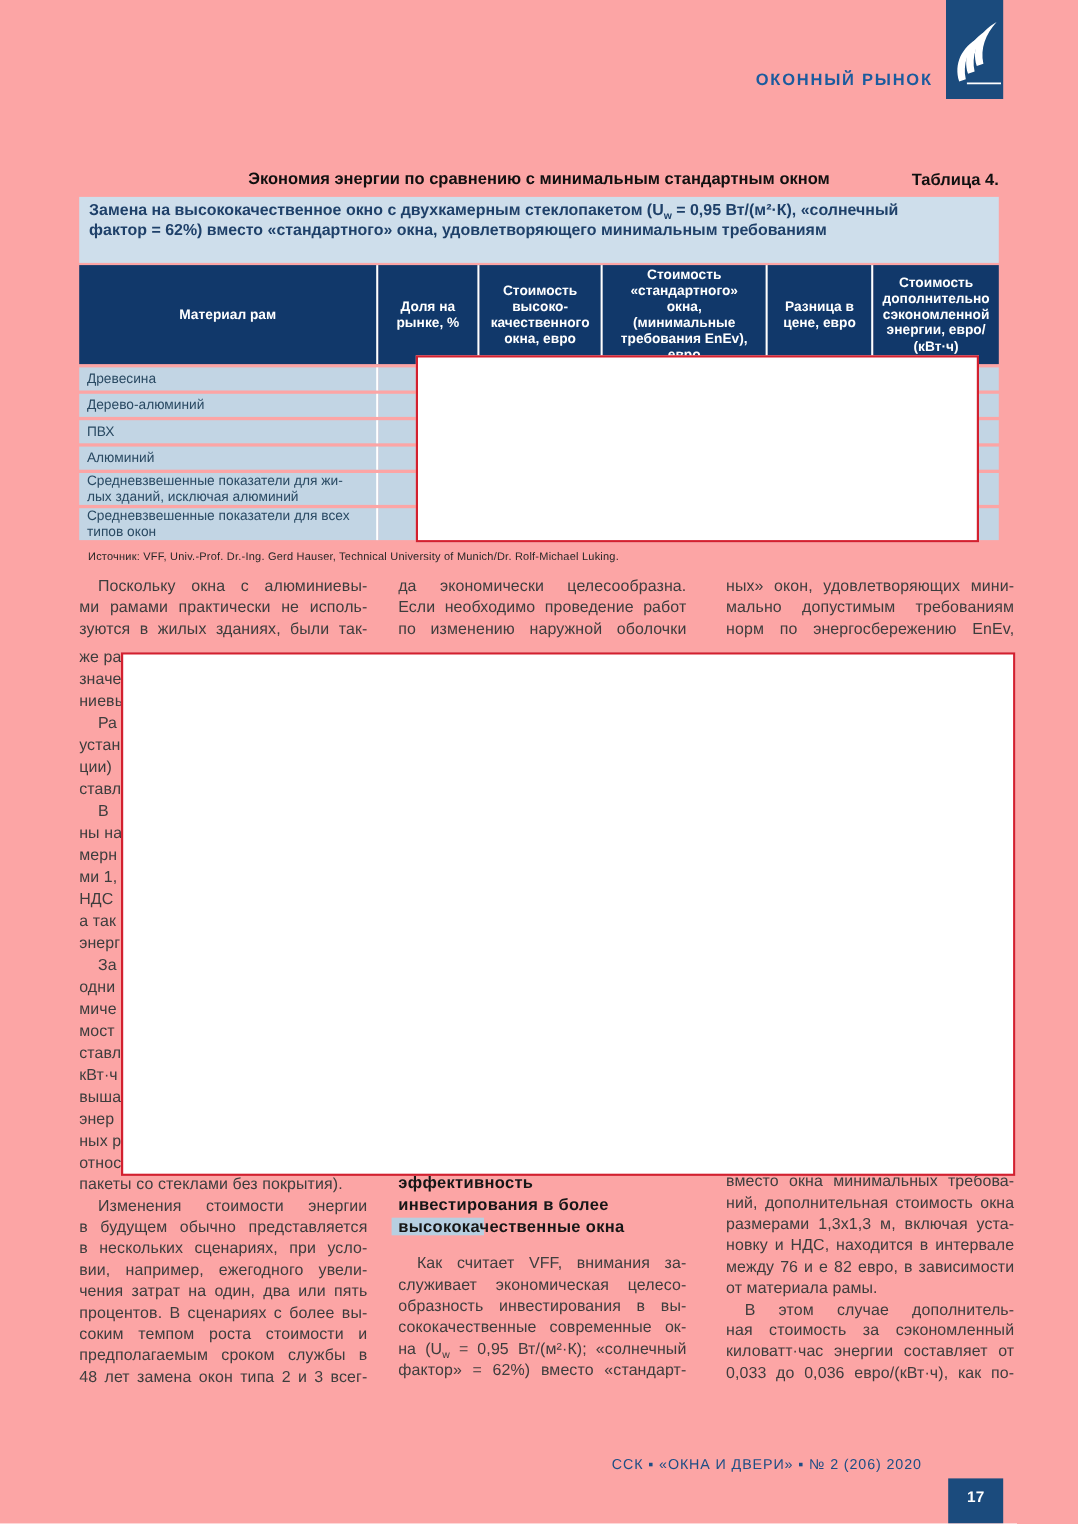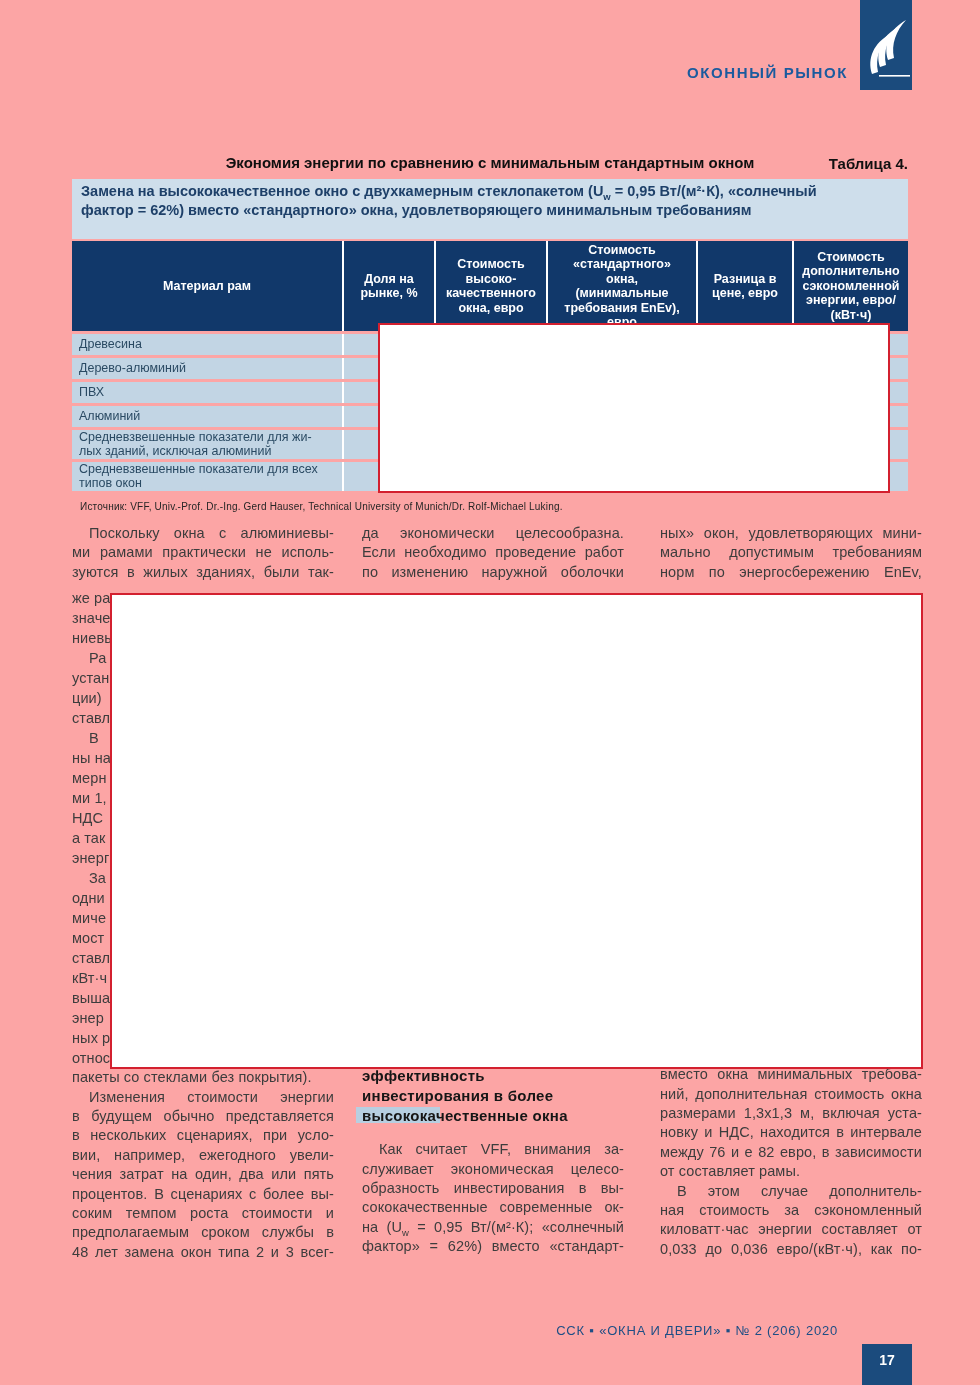--- a/index.html
+++ b/index.html
@@ -229,21 +229,21 @@
   <div class="col col-3">
       <div class="ln j">ных» окон, удовлетворяющих мини-</div>
       <div class="ln j">мально допустимым требованиям</div>
       <div class="ln j">норм по энергосбережению EnEv,</div>
       <div style="height: 483px;"></div>
       <div class="ln j">вместо окна минимальных требова-</div>
       <div class="ln j">ний, дополнительная стоимость окна</div>
       <div class="ln j">размерами 1,3х1,3 м, включая уста-</div>
       <div class="ln j">новку и НДС, находится в интервале</div>
       <div class="ln j">между 76 и е 82 евро, в зависимости</div>
-      <div class="ln">от составляет рамы.</div>
+      <div class="ln">от материала рамы.</div>
       <div class="ln i j">В этом случае дополнитель-</div>
       <div class="ln j">ная стоимость за сэкономленный</div>
       <div class="ln j">киловатт·час энергии составляет от</div>
       <div class="ln j">0,033 до 0,036 евро/(кВт·ч), как по-</div>
     </div>
 
   <div class="redaction redaction-table"></div>
   <div class="redaction redaction-article"></div>
 
   <div class="footer-journal-line">ССК ▪ «ОКНА И ДВЕРИ» ▪ № 2 (206) 2020</div>

